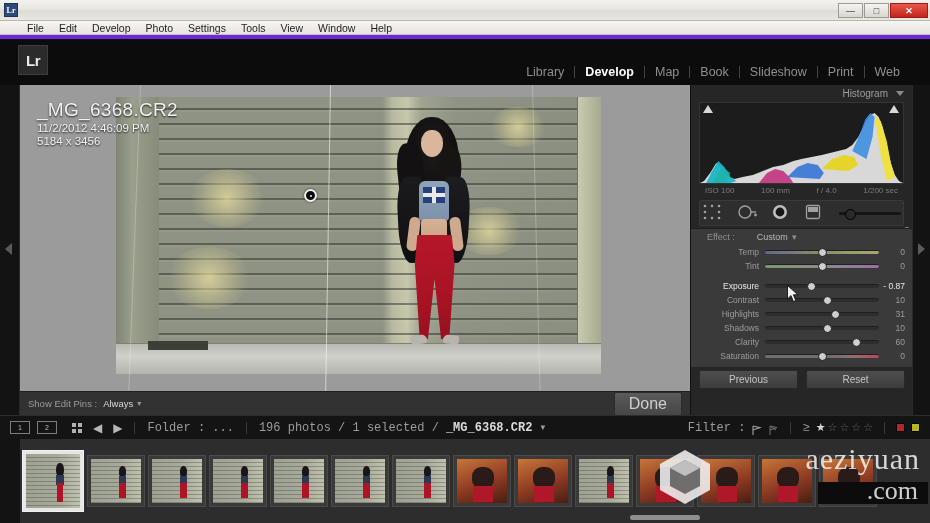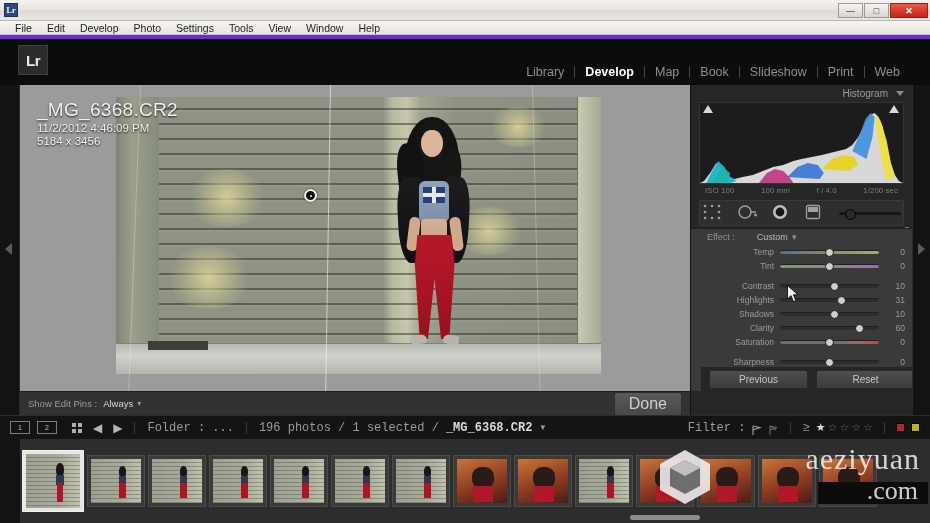--- a/index.html
+++ b/index.html
@@ -38,21 +38,21 @@
     width: 38px;
     background: linear-gradient(to bottom,#e8594a,#c3241a);
     border-color:#a31c13; color:#fff; font-weight:bold;
   }
 
   
   .menubar {
     position: absolute; left: 0; top: 21px; width: 930px; height: 14px;
     background: linear-gradient(to bottom,#f7f6f3,#e6e4de);
     border-bottom: 1px solid #c6c2b9;
-    display: flex; align-items: center; padding-left: 8px; gap: 1px;
+    display: flex; align-items: center; padding-left: 20px; gap: 1px;
     filter: blur(0.3px);
   }
   .menubar .mi {
     font-size: 10.5px; color: #1e1e1e; padding: 1px 7px; white-space: nowrap;
   }
 
   
   .lrhead {
     position:absolute; left:0; top:39px; width:930px; height:46px;
     background:#0c0c0c;
@@ -277,21 +277,21 @@
 
   .basic {
     position:absolute; left:0; top:143px; width:222px; height:163px;
     background:#3a3a3a; border-top:1px solid #1e1e1e;
   }
   .effectrow {
     display:flex; align-items:center; gap:4px; padding:3px 10px 1px 16px;
     font-size:9px; color:#8f8f8f;
   }
   .effectrow .val { color:#b9b9b9; margin-left:18px; }
-  .slider-list { padding:2px 8px 0 23px; }
+  .slider-list { padding:2px 8px 0 8px; }
   .srow { display:flex; align-items:center; height:14px; }
   .slbl { width:66px; text-align:right; font-size:8.5px; color:#9b9b9b; padding-right:6px; white-space:nowrap; }
   .slbl.on { color:#e6e6e6; }
   .strack {
     position:relative; flex:1; height:4px; border-radius:2px; background:#2d2d2d;
     border-top:1px solid #1f1f1f;
   }
   .strack.temp { background: linear-gradient(to right,#5d6a8c,#8d8d6a,#a9a86a); }
   .strack.tint { background: linear-gradient(to right,#7d9a6a,#8a8a8a,#9a6fa8); }
   .strack.sat  { background: linear-gradient(to right,#6e6e6e 55%,#9a6b6b 78%,#b5495a 100%); }
@@ -304,21 +304,21 @@
   .sgap { height:6px; }
   .cursor-arrow { position:absolute; left:96px; top:56px; width:12px; height:18px; }
 
   .panel-scroll {
     position:absolute; right:2px; top:142px; width:6px; height:90px;
     background:#1a1a1a; border-radius:3px;
   }
   .panel-scroll i { display:block; width:6px; height:34px; background:#8b8b8b; border-radius:3px; }
 
   .btnrow {
-    position:absolute; left:10px; bottom:0; width:222px; height:24px;
+    position:absolute; left:0; bottom:0; width:222px; height:24px;
     display:flex; align-items:center; gap:8px; padding:0 8px; background:#262626;
   }
   .pbtn {
     flex:1; text-align:center; font-size:10px; color:#c6c6c6;
     background:linear-gradient(to bottom,#4e4e4e,#3c3c3c);
     border:1px solid #292929; border-radius:2px; padding:3px 0;
   }
 
   
   .fsbar {
@@ -589,20 +589,27 @@
             <span class="slbl">Tint</span>
             <span class="strack tint">
                 <i class="sknob" style="left:calc(50% - 4.5px);"></i>
               </span>
             <span class="sval">0</span>
           </div>
 
           <div class="sgap"></div>
 
           <div class="srow">
+            <span class="slbl on">Exposure</span>
+            <span class="strack">
+                <i class="sknob" style="left:calc(41% - 4.5px);"></i>
+              </span>
+            <span class="sval on">- 0.87</span>
+          </div>
+          <div class="srow">
             <span class="slbl">Contrast</span>
             <span class="strack">
                 <i class="sknob" style="left:calc(55% - 4.5px);"></i>
               </span>
             <span class="sval">10</span>
           </div>
           <div class="srow">
             <span class="slbl">Highlights</span>
             <span class="strack">
                 <i class="sknob" style="left:calc(62% - 4.5px);"></i>

